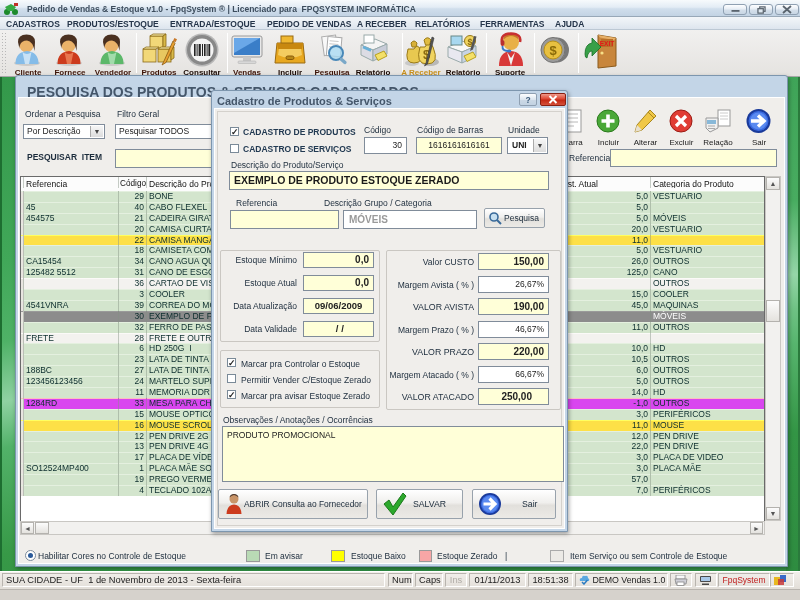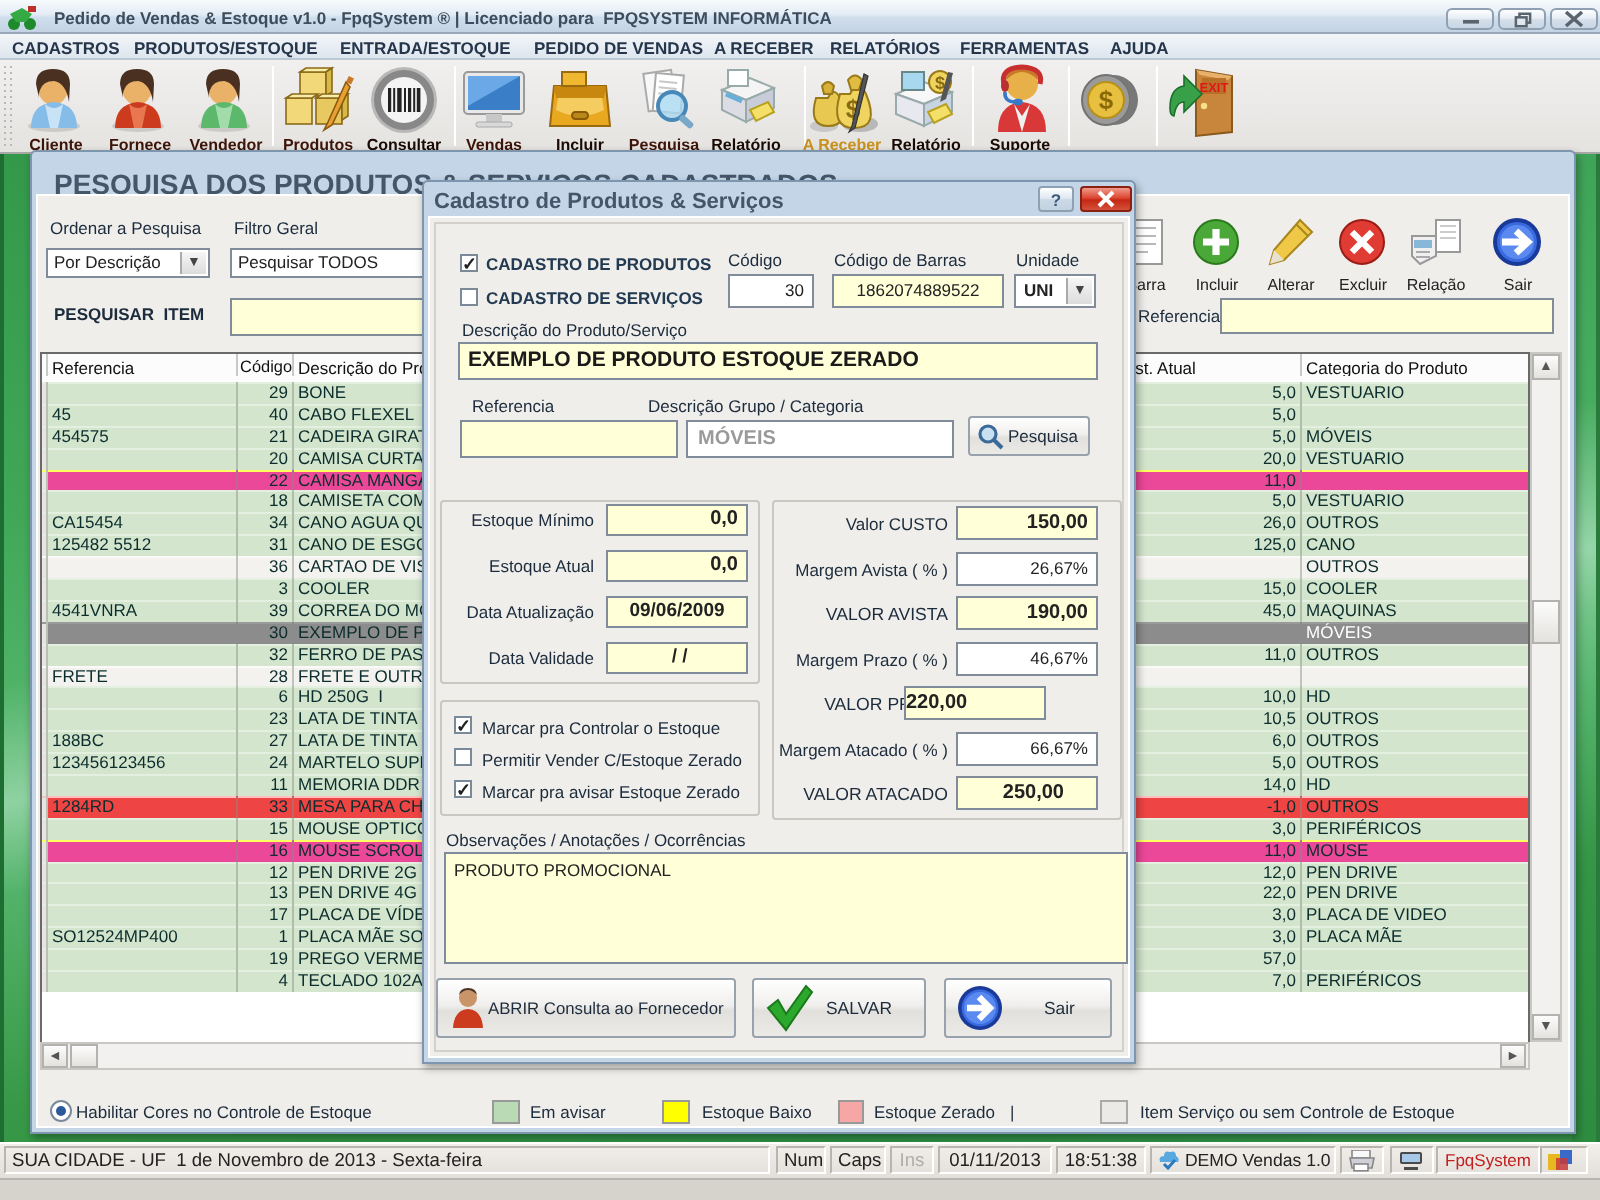--- a/index.html
+++ b/index.html
@@ -26,22 +26,22 @@
 .gbox{border:1px solid #cac7c2;border-radius:2px;background:transparent}
 .btn{background:linear-gradient(#ffffff,#f0efed 45%,#e2e0dc 55%,#eceae6);border:1px solid #98a2ac;border-radius:2px}
 .combo-a{position:absolute;right:1px;top:1px;bottom:1px;width:13px;background:linear-gradient(#f6f6f6,#dcdcdc);border-left:1px solid #aaa;color:#444;font-size:7px;line-height:12px;text-align:center}
 
 .trow{display:flex;height:10.9px;line-height:10.9px;font-size:8.5px;color:#0c2d2d;white-space:nowrap}
 .trow>span{overflow:hidden;flex-shrink:0;border-right:1px solid rgba(130,145,130,.45);padding:0 2px;height:10.9px}
 .c0{width:3px;background:#e8e5e0;padding:0!important}
 .c1{width:95px}.c2{width:28px;text-align:right}.c3{width:420px}.c4{width:84px;text-align:right}.c5{width:114px;border-right:none!important}
 .rg>span{background:#d3e5cd;box-shadow:inset 0 1px 0 #e4f0df}
 .rw>span{background:#f3f2ef;box-shadow:inset 0 1px 0 #fbfaf8}
-.ry>span{background:#ec4899;box-shadow:inset 0 1px 0 #ffff60}
-.rp>span{background:#ef4444;box-shadow:inset 0 1px 0 #fbc0c0}
+.ry>span{background:#fde047;box-shadow:inset 0 1px 0 #ffff60}
+.rp>span{background:#d946ef;box-shadow:inset 0 1px 0 #fbc0c0}
 .rs>span{background:#8c8c8c;box-shadow:inset 0 1px 0 #9a9a9a}
 .rs .c4,.rs .c5{color:#fff}
 .rg .c0,.ry .c0,.rp .c0,.rw .c0,.rs .c0{background:#e8e5e0}
 
 .sb{background:#f2f1ef;border:1px solid #c9c7c3}
 .sbtn{background:linear-gradient(#fcfcfc,#e4e2de);border:1px solid #b4b2ae;color:#555;text-align:center}
 
 #statusbar{left:0;top:571px;width:800px;height:18px;background:linear-gradient(#f2efeb,#e2ded8);border-top:1px solid #fff}
 .seg{top:573px;height:14px;border:1px solid #b8b4ae;border-right-color:#fff;border-bottom-color:#fff;font-size:9.3px;color:#222;line-height:12px;white-space:nowrap;overflow:hidden;padding:0 3px}
 </style></head>
@@ -573,21 +573,21 @@
 <div class="abs wclient" style="left:214px;top:108px;width:351px;height:421px"></div>
 <div class="abs" style="left:217px;top:111px;width:345px;height:415px;border:1px solid #d4d1cc"></div>
 
 <div class="abs cb" style="left:230px;top:127px">✓</div>
 <div class="abs lbl" style="left:243px;top:127px;font-weight:bold;color:#223a52">CADASTRO DE PRODUTOS</div>
 <div class="abs cb" style="left:230px;top:144px"></div>
 <div class="abs lbl" style="left:243px;top:144px;font-weight:bold;color:#223a52">CADASTRO DE SERVIÇOS</div>
 <div class="abs lbl" style="left:364px;top:125px">Código</div>
 <div class="abs fld" style="left:364px;top:137px;width:43px;height:17px;line-height:15px;text-align:right;padding-right:4px">30</div>
 <div class="abs lbl" style="left:417px;top:125px">Código de Barras</div>
-<div class="abs fld yfld" style="left:416px;top:137px;width:86px;height:17px;line-height:15px;text-align:center">1862074889522</div>
+<div class="abs fld yfld" style="left:416px;top:137px;width:86px;height:17px;line-height:15px;text-align:center">1616161616161</div>
 <div class="abs lbl" style="left:508px;top:125px">Unidade</div>
 <div class="abs fld" style="left:507px;top:137px;width:41px;height:17px;line-height:15px;padding-left:4px;font-weight:bold">UNI<span class="combo-a" style="line-height:14px">▼</span></div>
 <div class="abs lbl" style="left:231px;top:160px">Descrição do Produto/Serviço</div>
 <div class="abs fld yfld" style="left:229px;top:171px;width:320px;height:19px;line-height:17px;font-size:10.5px;font-weight:bold;padding-left:4px;color:#1a1a1a">EXEMPLO DE PRODUTO ESTOQUE ZERADO</div>
 <div class="abs lbl" style="left:236px;top:198px">Referencia</div>
 <div class="abs lbl" style="left:324px;top:198px">Descrição Grupo / Categoria</div>
 <div class="abs fld yfld" style="left:230px;top:210px;width:109px;height:19px"></div>
 <div class="abs fld" style="left:343px;top:210px;width:134px;height:19px;line-height:17px;padding-left:5px;font-size:10px;font-weight:bold;color:#9a9a9a">MÓVEIS</div>
 <div class="abs btn" style="left:484px;top:208px;width:61px;height:20px"></div>
 <svg class="abs" style="left:488px;top:211px" width="14" height="14" viewBox="0 0 14 14">
@@ -617,21 +617,21 @@
 <div class="abs gbox" style="left:386px;top:250px;width:175px;height:160px"></div>
 <div class="abs lbl" style="left:374px;top:257px;width:100px;text-align:right">Valor CUSTO</div>
 <div class="abs fld yfld" style="left:478px;top:253px;width:71px;height:17px;line-height:15px;text-align:right;padding-right:4px;font-size:10px;font-weight:bold">150,00</div>
 <div class="abs lbl" style="left:374px;top:280px;width:100px;text-align:right">Margem Avista ( % )</div>
 <div class="abs fld" style="left:478px;top:276px;width:71px;height:17px;line-height:15px;text-align:right;padding-right:4px">26,67%</div>
 <div class="abs lbl" style="left:374px;top:302px;width:100px;text-align:right;font-size:8.8px">VALOR AVISTA</div>
 <div class="abs fld yfld" style="left:478px;top:298px;width:71px;height:17px;line-height:15px;text-align:right;padding-right:4px;font-size:10px;font-weight:bold">190,00</div>
 <div class="abs lbl" style="left:374px;top:325px;width:100px;text-align:right">Margem Prazo ( % )</div>
 <div class="abs fld" style="left:478px;top:321px;width:71px;height:17px;line-height:15px;text-align:right;padding-right:4px">46,67%</div>
 <div class="abs lbl" style="left:374px;top:347px;width:100px;text-align:right;font-size:8.8px">VALOR PRAZO</div>
-<div class="abs fld yfld" style="left:452px;top:343px;width:71px;height:17px;line-height:15px;text-align:left;padding-right:4px;font-size:10px;font-weight:bold">220,00</div>
+<div class="abs fld yfld" style="left:478px;top:343px;width:71px;height:17px;line-height:15px;text-align:right;padding-right:4px;font-size:10px;font-weight:bold">220,00</div>
 <div class="abs lbl" style="left:374px;top:370px;width:100px;text-align:right">Margem Atacado ( % )</div>
 <div class="abs fld" style="left:478px;top:366px;width:71px;height:17px;line-height:15px;text-align:right;padding-right:4px">66,67%</div>
 <div class="abs lbl" style="left:374px;top:392px;width:100px;text-align:right;font-size:8.8px">VALOR ATACADO</div>
 <div class="abs fld yfld" style="left:478px;top:388px;width:71px;height:17px;line-height:15px;text-align:right;padding-right:16px;font-size:10px;font-weight:bold">250,00</div>
 
 <div class="abs lbl" style="left:223px;top:415px">Observações / Anotações / Ocorrências</div>
 <div class="abs fld yfld" style="left:222px;top:426px;width:342px;height:56px;padding:3px 4px">PRODUTO PROMOCIONAL</div>
 
 <div class="abs btn" style="left:218px;top:489px;width:150px;height:30px"></div>
 <svg class="abs" style="left:224px;top:493px" width="20" height="22" viewBox="0 0 20 22">

